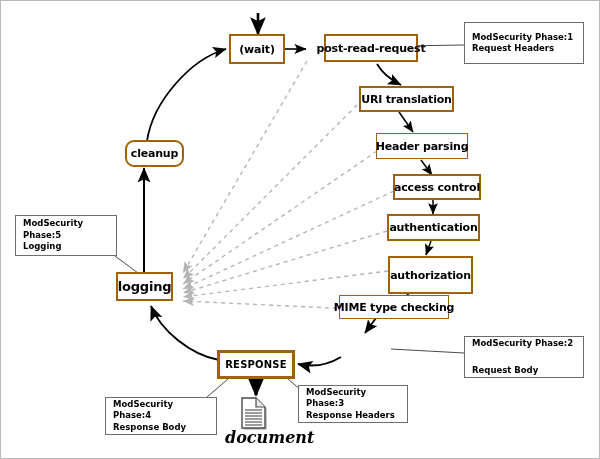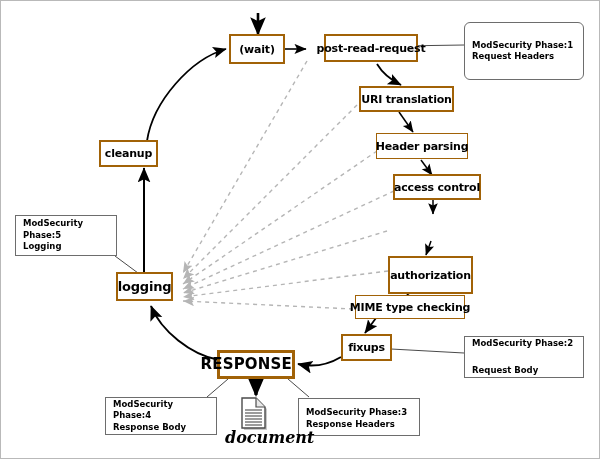--- a/index.html
+++ b/index.html
@@ -42,24 +42,23 @@
     font-weight: bold;
     font-size: 11px;
     line-height: 1;
     white-space: nowrap;
     letter-spacing: -0.2px;
     z-index: 3;
   }
   .node.thin { border-width: 1.5px; }
   .node.heavy { border-width: 2.5px; }
   .node.response {
-    font-size: 15px;
+    font-size: 10px;
     letter-spacing: 0.2px;
     border-width: 3px;
-    justify-content: flex-end;
   }
   .annot {
     position: absolute;
     box-sizing: border-box;
     background: #ffffff;
     border: 1px solid #6d6d6d;
     color: #000000;
     font-family: "DejaVu Sans", sans-serif;
     font-weight: bold;
     font-size: 8.5px;
@@ -164,56 +163,56 @@
   </div>
 
   <div class="node heavy" style="left:392px; top:173px; width:88px; height:26px;">
     <span>access control</span>
   </div>
 
   <div class="node thin" style="left:375px; top:132px; width:92px; height:26px;">
     <span>Header parsing</span>
   </div>
 
+  <div class="node heavy" style="left:386px; top:213px; width:93px; height:27px;">
+    <span>authentication</span>
+  </div>
 
   <div class="node heavy" style="left:387px; top:255px; width:85px; height:38px;">
     <span>authorization</span>
   </div>
 
-  <div class="node thin" style="left:354px; top:294px; width:110px; height:24px;">
+  <div class="node thin" style="left:338px; top:294px; width:110px; height:24px;">
     <span>MIME type checking</span>
   </div>
 
-  <div class="node heavy" style="left:340px; top:333px; width:51px; height:27px;">
-    <span>fixups</span>
-  </div>
 
   <div class="node response" style="left:216px; top:349px; width:78px; height:29px;">
     <span>RESPONSE</span>
   </div>
 
   <div class="node heavy" style="left:115px; top:271px; width:57px; height:29px; font-size:13px;">
     <span>logging</span>
   </div>
 
-  <div class="node heavy" style="left:98px; top:139px; width:59px; height:27px;">
+  <div class="node heavy" style="left:124px; top:139px; width:59px; height:27px;border-radius:9px;">
     <span>cleanup</span>
   </div>
 
-  <div class="annot" style="left:463px; top:21px; width:120px; height:58px;border-radius:6px;">
+  <div class="annot" style="left:463px; top:21px; width:120px; height:42px;">
     <span>ModSecurity Phase:1</span>
     <span>Request Headers</span>
   </div>
 
   <div class="annot" style="left:463px; top:335px; width:120px; height:42px;gap:16px;">
     <span>ModSecurity Phase:2</span>
     <span>Request Body</span>
   </div>
 
-  <div class="annot" style="left:297px; top:397px; width:122px; height:38px;justify-content:flex-end;">
+  <div class="annot" style="left:297px; top:384px; width:110px; height:38px;">
     <span>ModSecurity Phase:3</span>
     <span>Response Headers</span>
   </div>
 
   <div class="annot right-align" style="left:104px; top:396px; width:112px; height:38px;">
     <span>ModSecurity Phase:4</span>
     <span>Response Body</span>
   </div>
 
   <div class="annot right-align" style="left:14px; top:214px; width:102px; height:41px;">

